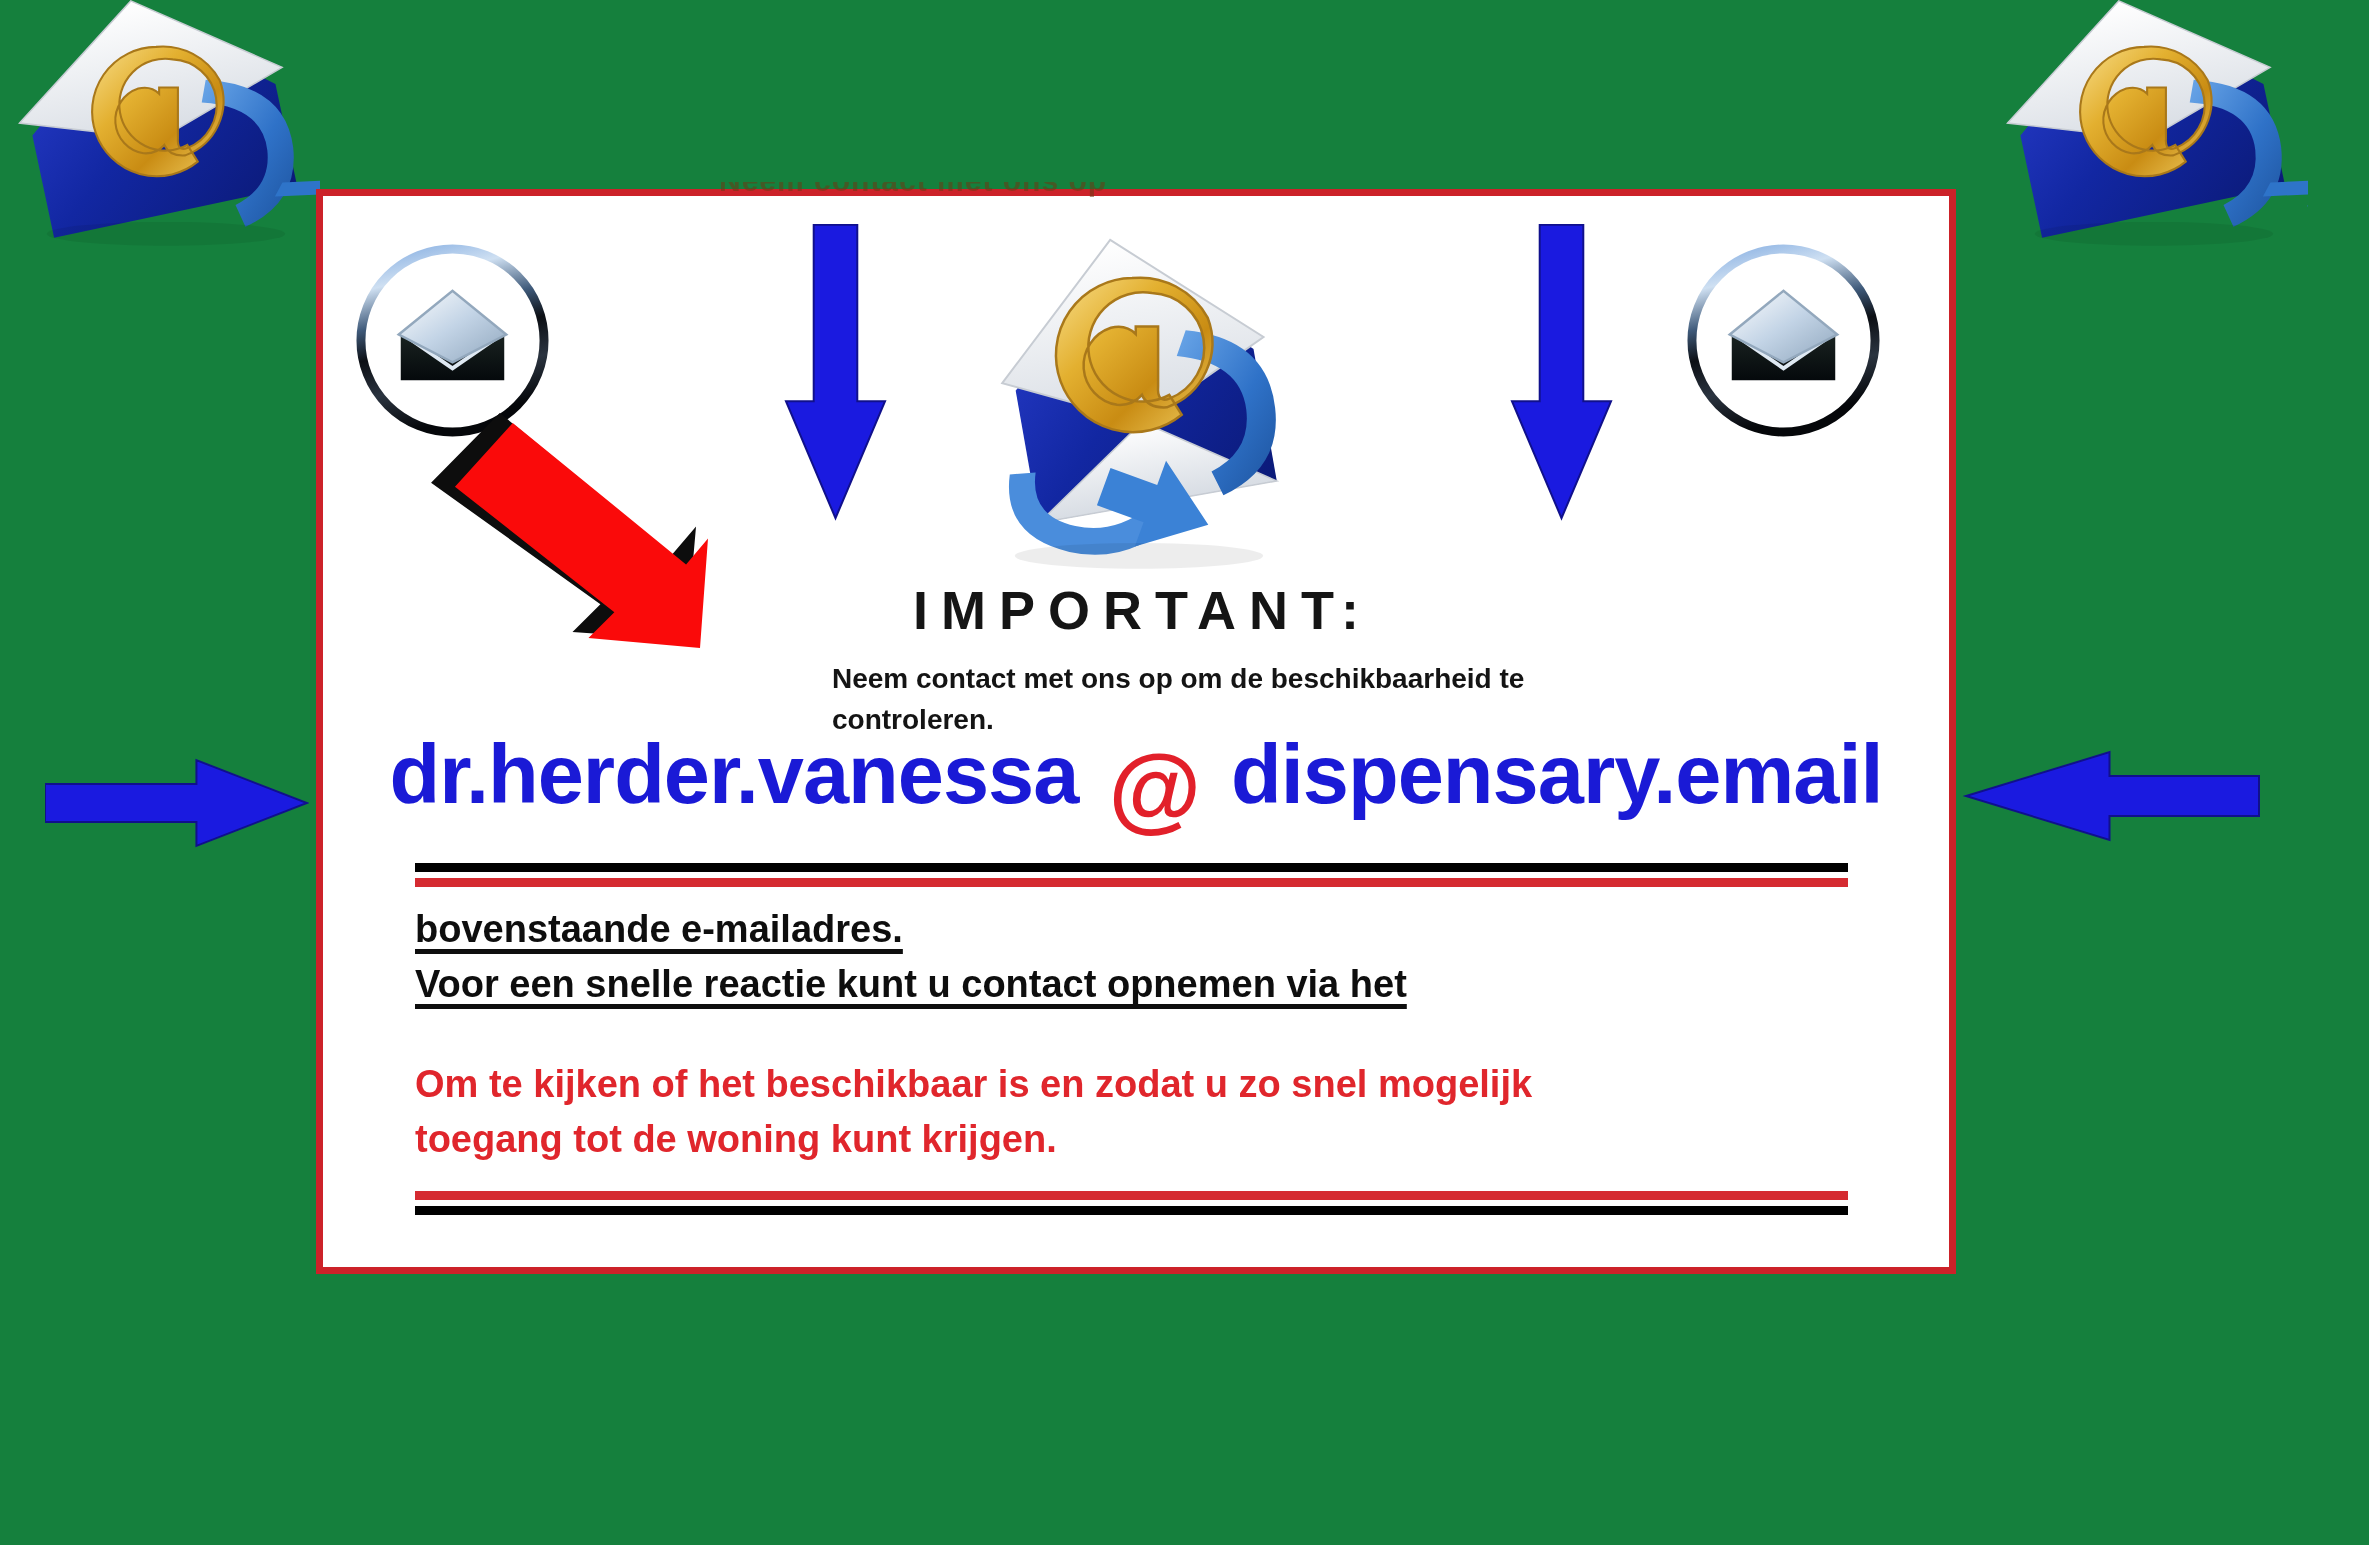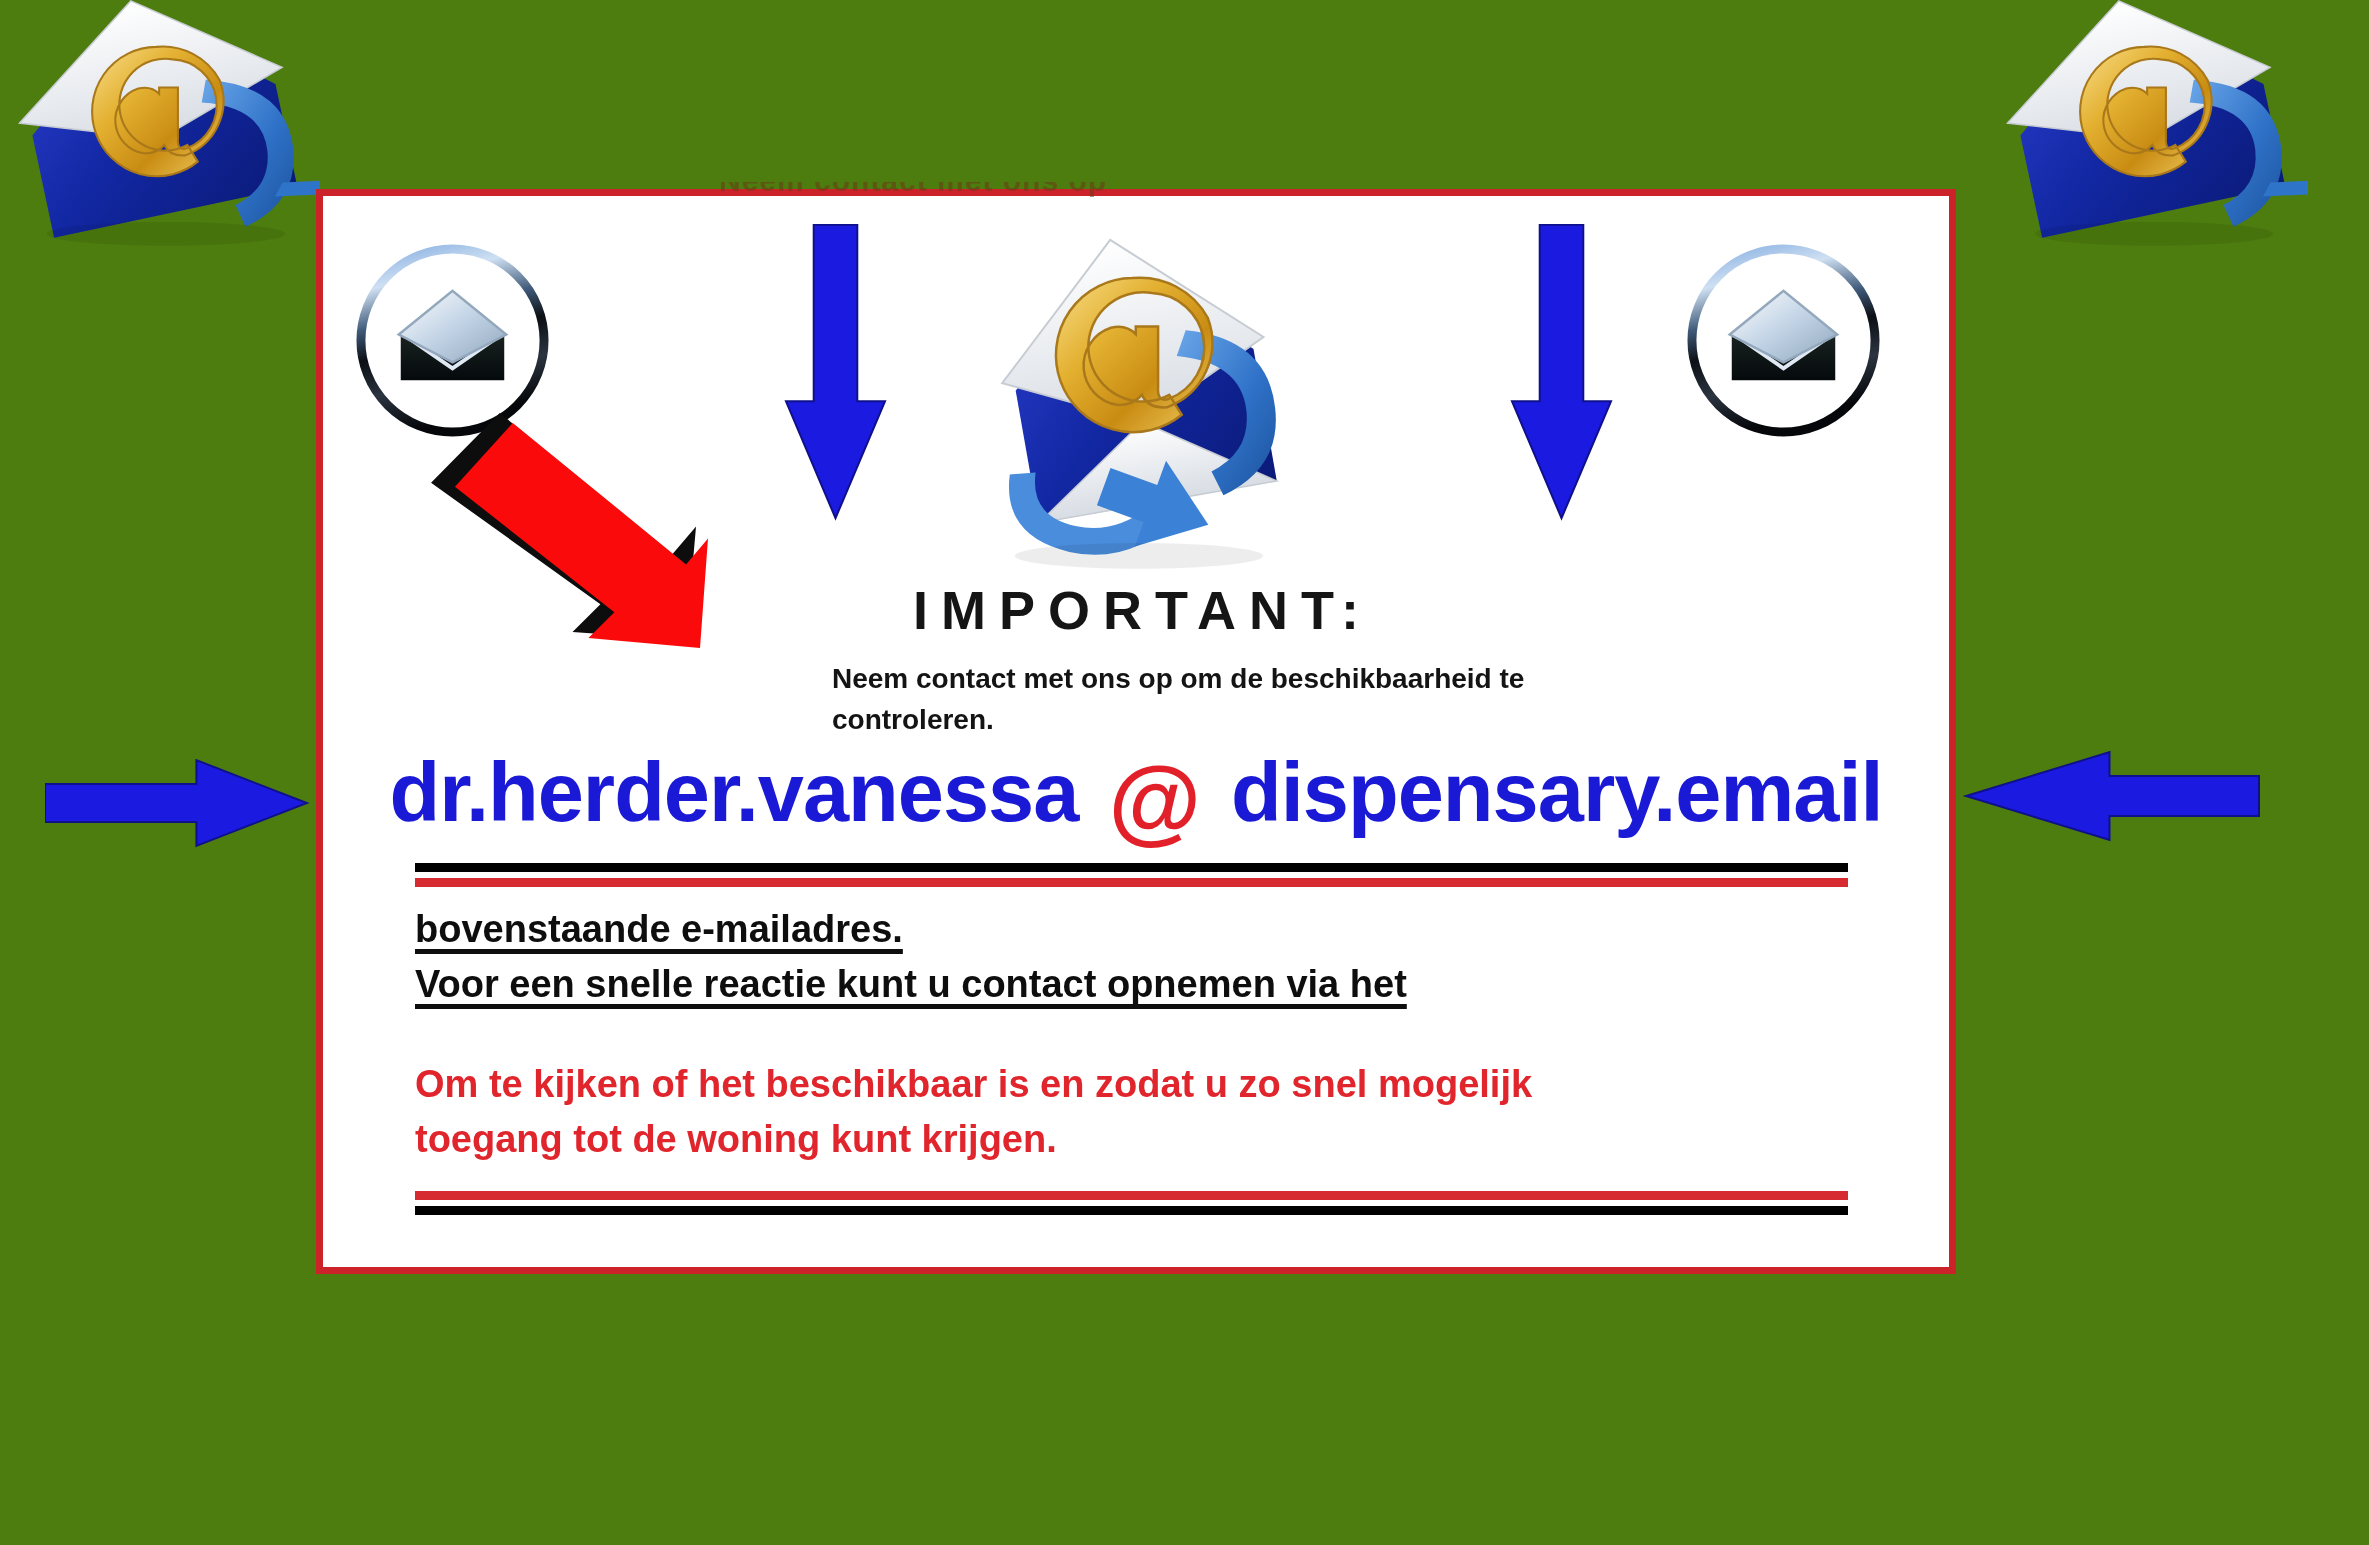--- a/index.html
+++ b/index.html
@@ -11,21 +11,21 @@
     width: 2369px;
     height: 1545px;
     position: relative;
     overflow: hidden;
     font-family: "Liberation Sans", sans-serif;
   }
 
   .stage {
     position: absolute;
     inset: 0;
-    background: #4d7c0f;
+    background: #15803d;
   }
 
   
   .at-envelope {
     position: absolute;
     overflow: visible;
   }
   .at-envelope svg { display: block; width: 100%; height: 100%; }
 
   
@@ -94,21 +94,20 @@
   }
 
   
   .email-row {
     position: absolute;
     left: 0;
     right: 0;
     top: 537px;
     height: 119px;
     display: flex;
-    align-items: center;
     justify-content: center;
     gap: 30px;
   }
   .email-local, .email-domain {
     font-family: "Liberation Sans", sans-serif;
     font-size: 83px;
     font-weight: 700;
     color: #1a1ad6;
     letter-spacing: -1px;
     white-space: nowrap;

